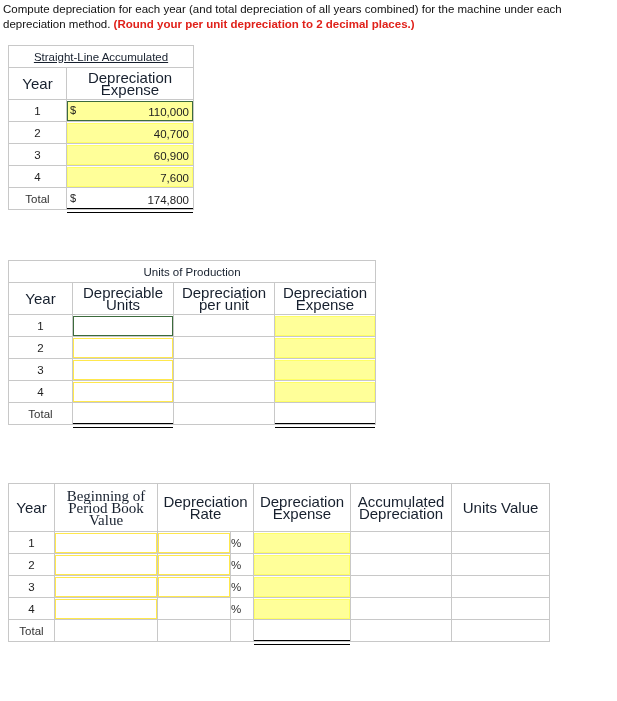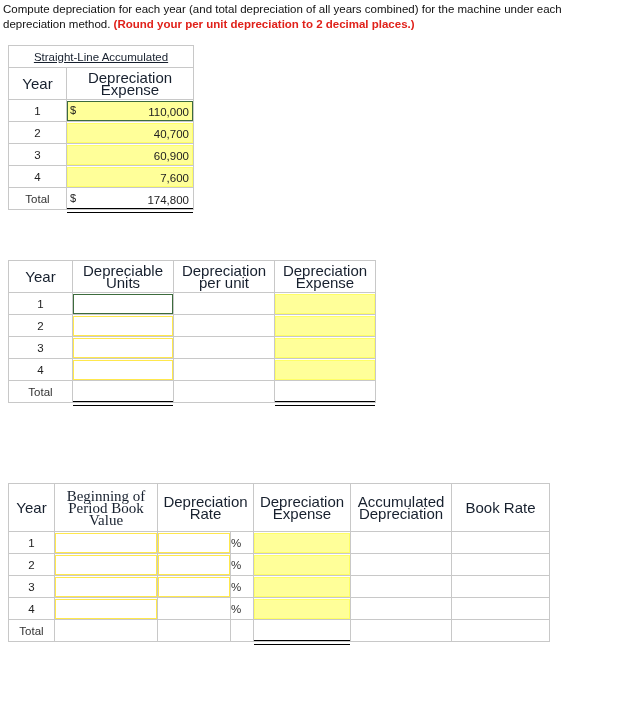--- a/index.html
+++ b/index.html
@@ -214,20 +214,25 @@
 </table>
 
 <table class="sheet" style="left:8px; top:260px; width:367px;">
   <colgroup>
     <col style="width:64px;">
     <col style="width:101px;">
     <col style="width:101px;">
     <col style="width:101px;">
   </colgroup>
   <tbody>
+    <tr>
+      <td class="band" colspan="4">
+        <span>Units of Production</span>
+      </td>
+    </tr>
     <tr>
       <td class="colhead" style="height:32px;">Year</td>
       <td class="colhead" style="height:32px;">Depreciable Units</td>
       <td class="colhead" style="height:32px;">Depreciation per unit</td>
       <td class="colhead" style="height:32px;">Depreciation Expense</td>
     </tr>
 
     <tr>
       <td class="yearcell">1</td>
       <td>
@@ -331,21 +336,21 @@
     <col style="width:101px;">
     <col style="width:98px;">
   </colgroup>
   <tbody>
     <tr>
       <td class="colhead" style="height:48px;">Year</td>
       <td class="colhead" style="height:48px;font-family:Liberation Serif, serif;">Beginning of Period Book Value</td>
       <td class="colhead" style="height:48px; border-right:none;" colspan="2">Depreciation Rate</td>
       <td class="colhead" style="height:48px;">Depreciation Expense</td>
       <td class="colhead" style="height:48px;">Accumulated Depreciation</td>
-      <td class="colhead" style="height:48px;">Book Rate</td>
+      <td class="colhead" style="height:48px;">Units Value</td>
     </tr>
 
     <tr>
       <td class="yearcell">1</td>
       <td>
         <span class="cell-inner">
             <span class="inp yellowbox"></span>
           </span>
       </td>
       <td>

